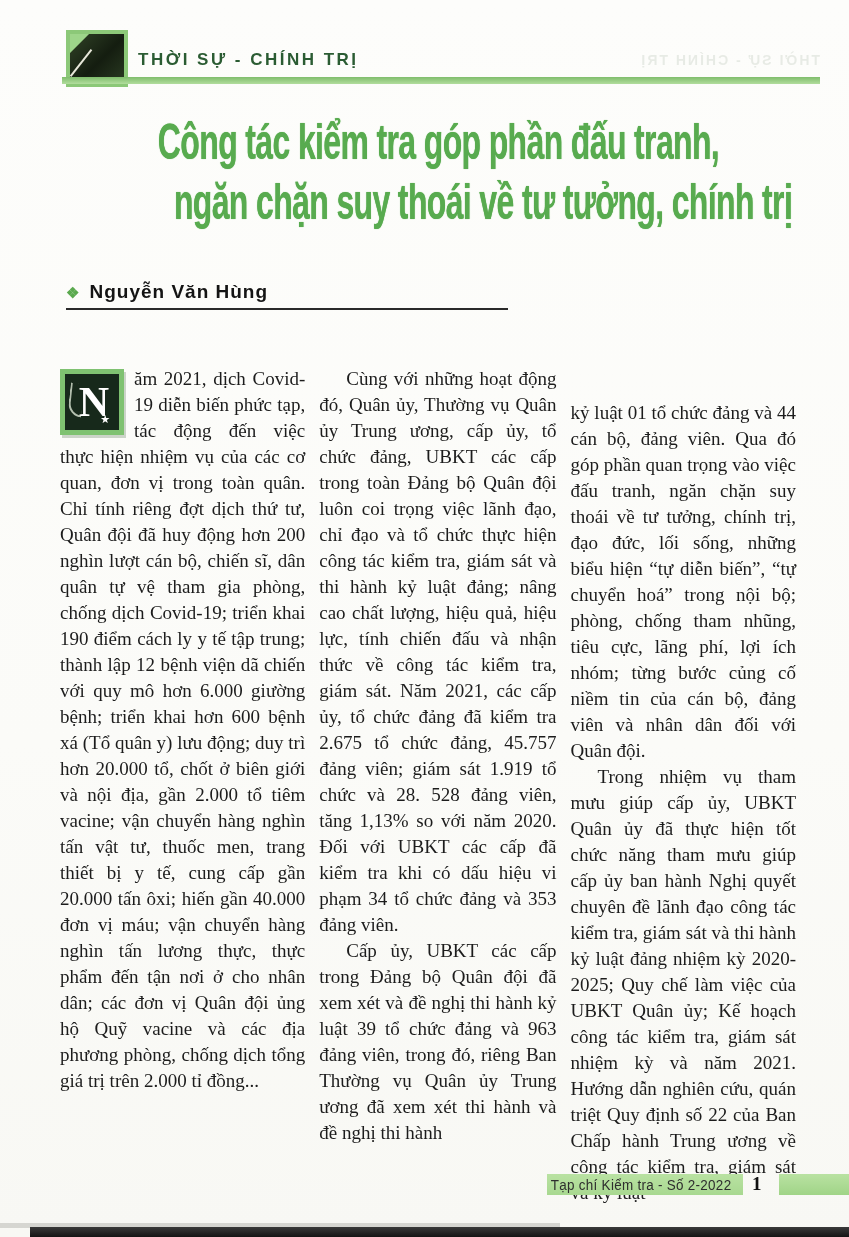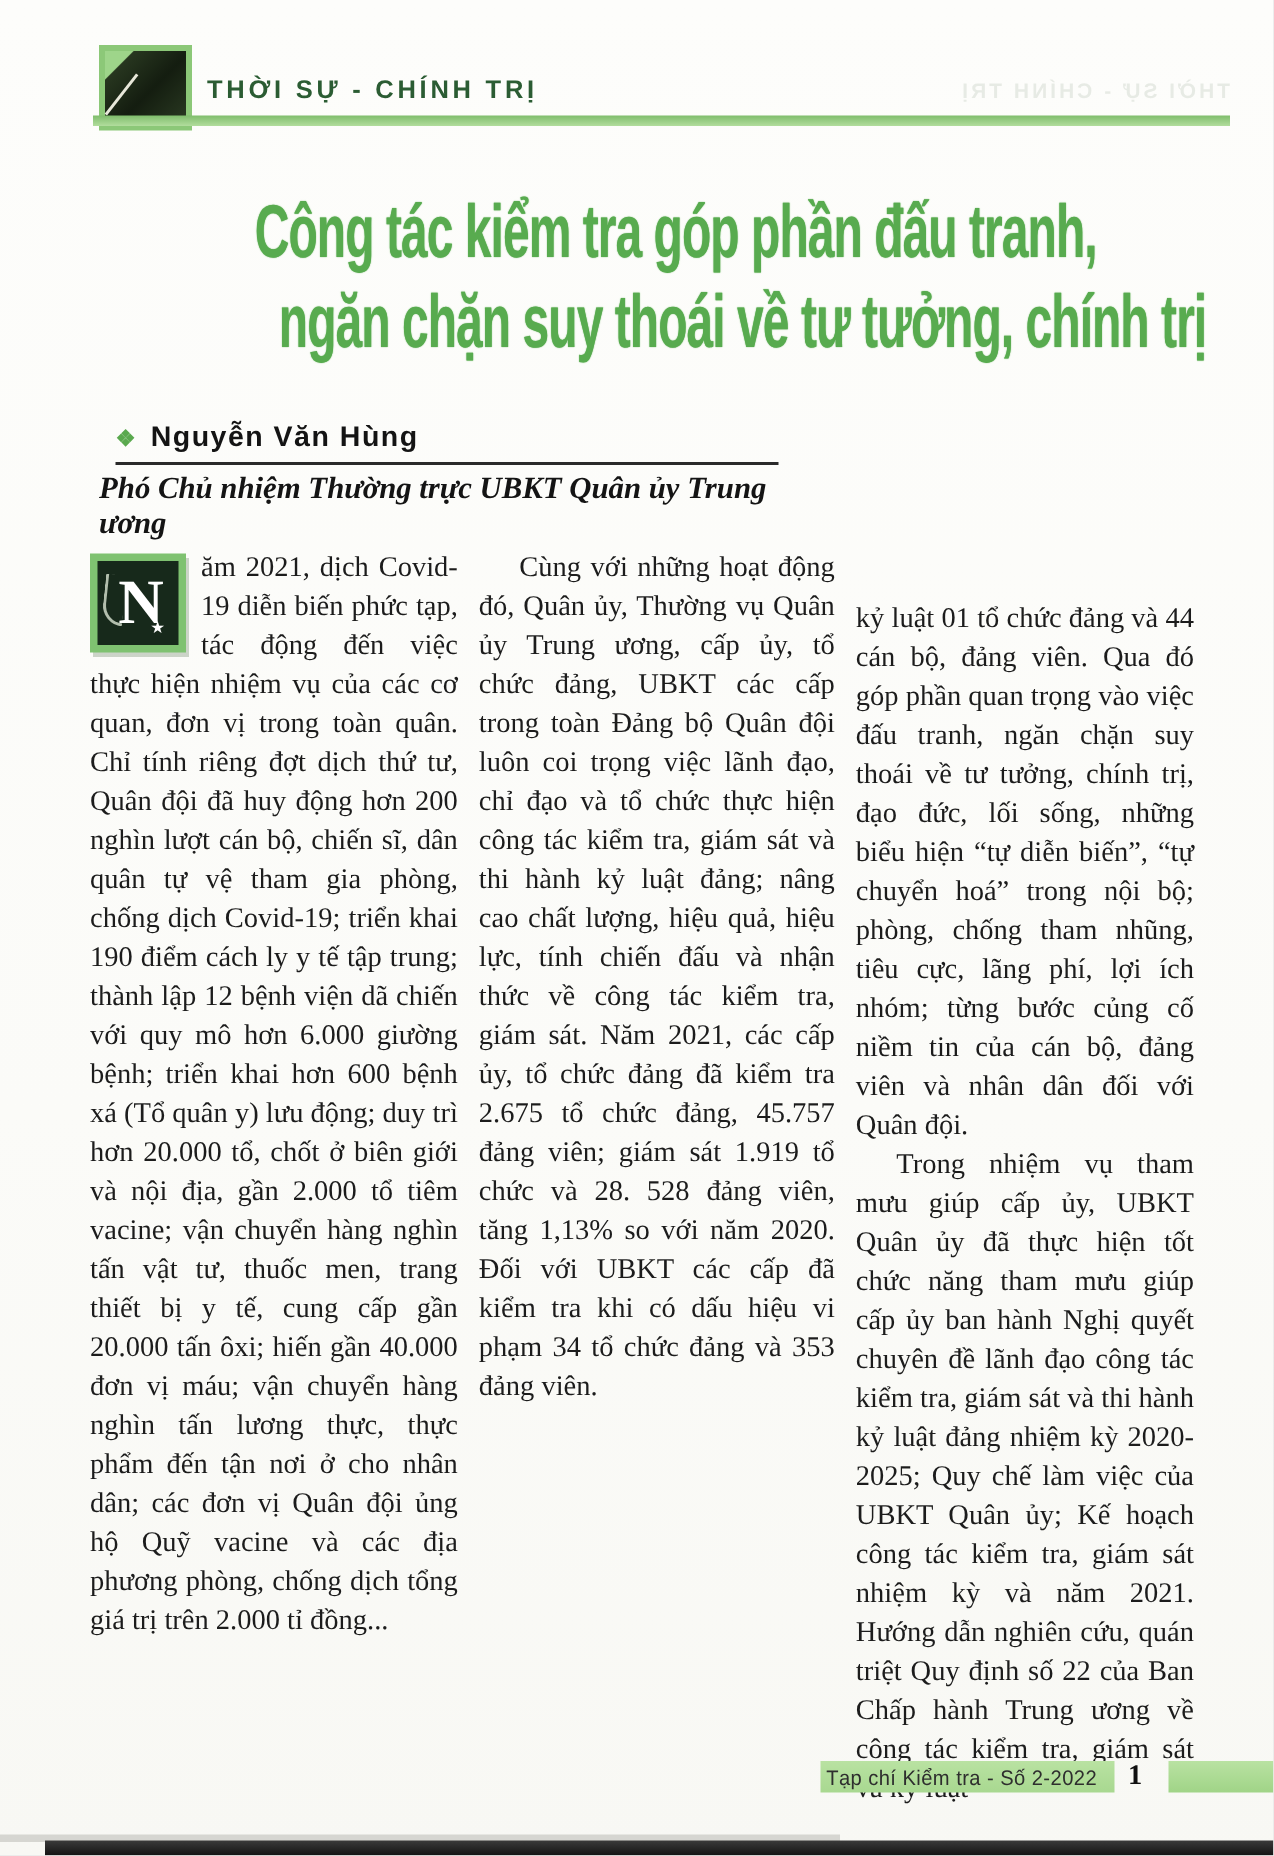--- a/index.html
+++ b/index.html
@@ -18,30 +18,30 @@
   .section-label{position:absolute;left:138px;top:50px;
     font-family:"Liberation Sans",sans-serif;font-weight:bold;font-size:17px;
     letter-spacing:2.5px;color:#2b5c33;}
   .header-rule{position:absolute;left:62px;top:77px;width:758px;height:7px;
     background:linear-gradient(180deg,#7fbd6c,#b2dd9d);}
   .ghost-header{position:absolute;left:620px;top:52px;width:200px;
     font-family:"Liberation Sans",sans-serif;font-weight:bold;font-size:14px;
     letter-spacing:2px;color:#8a9b86;opacity:.18;transform:scaleX(-1);
     white-space:nowrap;}
   
-  .title{position:absolute;left:0;top:112px;width:691px;margin:12px;
+  .title{position:absolute;left:0;top:112px;width:691px;margin:0;
     text-align:center;font-family:"Liberation Sans",sans-serif;font-weight:bold;
     color:#58ab4f;font-size:50px;line-height:60px;}
   .title .tline{display:inline-block;transform:scaleX(.64);transform-origin:50% 50%;
     letter-spacing:-1px;white-space:nowrap;text-shadow:0 0 1px #58ab4f;}
   
   .author{position:absolute;left:66px;top:281px;width:460px;}
   .author-name-row{font-family:"Liberation Sans",sans-serif;font-weight:bold;
     font-size:19px;color:#141414;letter-spacing:1px;
-    border-bottom:2px solid #2a2a2a;padding-bottom:5px;width:442px;margin-left:11px;}
+    border-bottom:2px solid #2a2a2a;padding-bottom:5px;width:442px;}
   .diamond{color:#5aa94e;font-size:15px;margin-right:9px;}
   .author-role{margin-top:5px;font-family:"Liberation Serif",serif;
     font-weight:bold;font-style:italic;font-size:20.5px;color:#141414;}
   
   .columns{position:absolute;left:60px;top:366px;width:736px;display:flex;gap:14px;}
   .col{text-align:justify;}
   .col1{width:248px;}.col2{width:240px;}.col3{width:228px;margin-top:34px;}
   .col p{margin:0;font-size:19px;line-height:26px;color:#1c1c1c;
     text-align:justify;text-justify:inter-word;}
   .col p.indent{text-indent:27px;}
@@ -87,37 +87,37 @@
 
   <h1 class="title">
     <span class="tline">Công tác kiểm tra góp phần đấu tranh,</span><br>
     <span class="tline">ngăn chặn suy thoái về tư tưởng, chính trị</span>
   </h1>
 
   <div class="author">
     <div class="author-name-row">
       <span class="diamond">❖</span><span>Nguyễn Văn Hùng</span>
     </div>
-    <div class="author-role">Phó Chủ nhiệm Thường trực UBKT Quân ủy Trung ương</div>
   </div>
 
   <div class="columns">
     <div class="col col1">
       <p>
         <span class="dropcap">
           <span class="dropcap-inner">
             <span class="dropcap-flourish"></span>
             <span class="dropcap-letter">N</span>
             <span class="dropcap-star">★</span>
           </span>
         </span><span>ăm 2021, dịch Covid-19 diễn biến phức tạp, tác động đến việc thực hiện nhiệm vụ của các cơ quan, đơn vị trong toàn quân. Chỉ tính riêng đợt dịch thứ tư, Quân đội đã huy động hơn 200 nghìn lượt cán bộ, chiến sĩ, dân quân tự vệ tham gia phòng, chống dịch Covid-19; triển khai 190 điểm cách ly y tế tập trung; thành lập 12 bệnh viện dã chiến với quy mô hơn 6.000 giường bệnh; triển khai hơn 600 bệnh xá (Tổ quân y) lưu động; duy trì hơn 20.000 tổ, chốt ở biên giới và nội địa, gần 2.000 tổ tiêm vacine; vận chuyển hàng nghìn tấn vật tư, thuốc men, trang thiết bị y tế, cung cấp gần 20.000 tấn ôxi; hiến gần 40.000 đơn vị máu; vận chuyển hàng nghìn tấn lương thực, thực phẩm đến tận nơi ở cho nhân dân; các đơn vị Quân đội ủng hộ Quỹ vacine và các địa phương phòng, chống dịch tổng giá trị trên 2.000 tỉ đồng...</span>
       </p>
     </div>
     <div class="col col2">
       <p class="indent">Cùng với những hoạt động đó, Quân ủy, Thường vụ Quân ủy Trung ương, cấp ủy, tổ chức đảng, UBKT các cấp trong toàn Đảng bộ Quân đội luôn coi trọng việc lãnh đạo, chỉ đạo và tổ chức thực hiện công tác kiểm tra, giám sát và thi hành kỷ luật đảng; nâng cao chất lượng, hiệu quả, hiệu lực, tính chiến đấu và nhận thức về công tác kiểm tra, giám sát. Năm 2021, các cấp ủy, tổ chức đảng đã kiểm tra 2.675 tổ chức đảng, 45.757 đảng viên; giám sát 1.919 tổ chức và 28. 528 đảng viên, tăng 1,13% so với năm 2020. Đối với UBKT các cấp đã kiểm tra khi có dấu hiệu vi phạm 34 tổ chức đảng và 353 đảng viên.</p>
+      <p class="indent">Cấp ủy, UBKT các cấp trong Đảng bộ Quân đội đã xem xét và đề nghị thi hành kỷ luật 39 tổ chức đảng và 963 đảng viên, trong đó, riêng Ban Thường vụ Quân ủy Trung ương đã xem xét thi hành và đề nghị thi hành</p>
     </div>
     <div class="col col3">
       <p>kỷ luật 01 tổ chức đảng và 44 cán bộ, đảng viên. Qua đó góp phần quan trọng vào việc đấu tranh, ngăn chặn suy thoái về tư tưởng, chính trị, đạo đức, lối sống, những biểu hiện “tự diễn biến”, “tự chuyển hoá” trong nội bộ; phòng, chống tham nhũng, tiêu cực, lãng phí, lợi ích nhóm; từng bước củng cố niềm tin của cán bộ, đảng viên và nhân dân đối với Quân đội.</p>
       <p class="indent">Trong nhiệm vụ tham mưu giúp cấp ủy, UBKT Quân ủy đã thực hiện tốt chức năng tham mưu giúp cấp ủy ban hành Nghị quyết chuyên đề lãnh đạo công tác kiểm tra, giám sát và thi hành kỷ luật đảng nhiệm kỳ 2020-2025; Quy chế làm việc của UBKT Quân ủy; Kế hoạch công tác kiểm tra, giám sát nhiệm kỳ và năm 2021. Hướng dẫn nghiên cứu, quán triệt Quy định số 22 của Ban Chấp hành Trung ương về công tác kiểm tra, giám sát và kỷ luật</p>
     </div>
   </div>
 
   <div class="footer-bar-left">
     <span class="footer-journal">Tạp chí Kiểm tra - Số 2-2022</span>
   </div>

